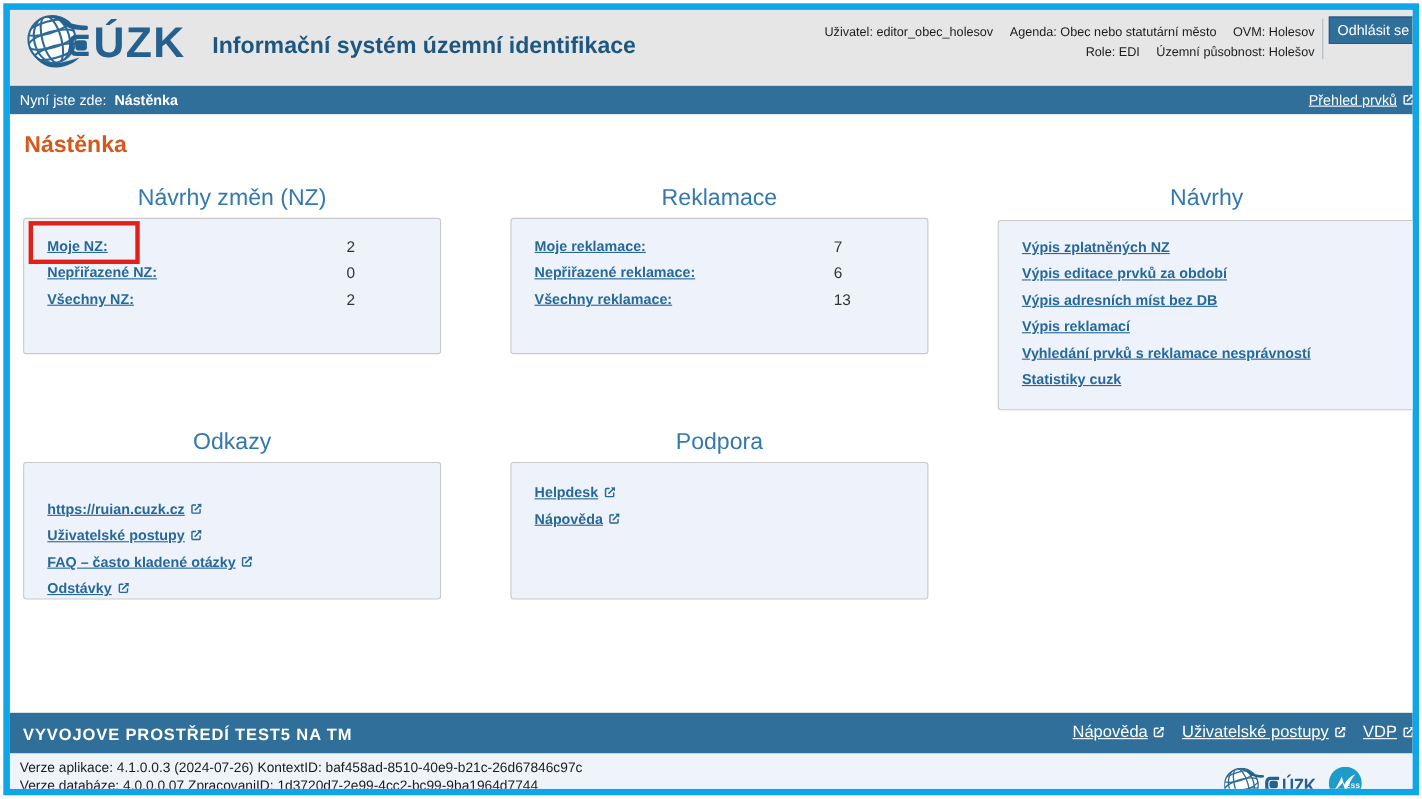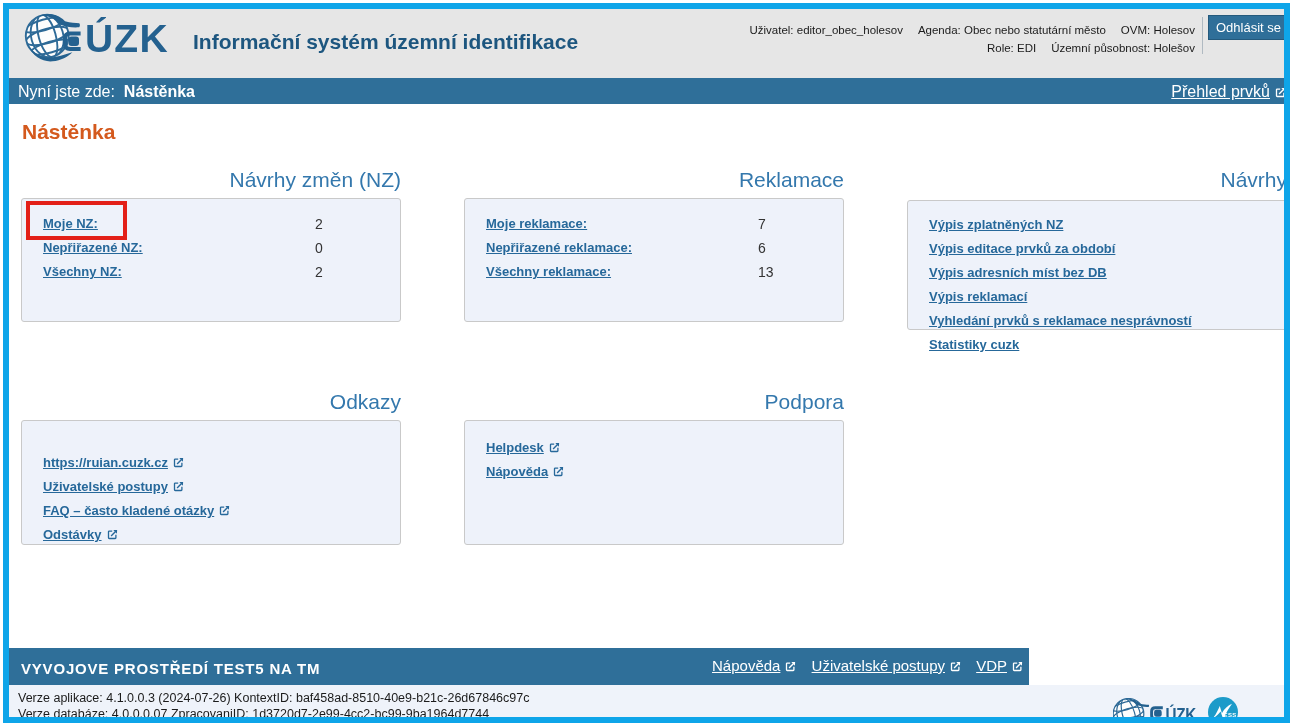--- a/index.html
+++ b/index.html
@@ -1,41 +1,41 @@
 <!DOCTYPE html>
 <html lang="cs"><head>
 <meta charset="utf-8">
 <title>Nástěnka</title>
 <style>
   * { margin:0; padding:0; box-sizing:border-box; }
   html,body { width:1293px; height:726px; background:#fff; font-family:"Liberation Sans",sans-serif; }
   .page { position:absolute; left:3px; top:3px; width:1287px; height:720px;
           border:6px solid #0ea5e9; background:#fff; overflow:hidden; }
   .hdr { position:absolute; left:0; top:0; width:1283px; height:69px; background:#e6e6e6; }
-  .crumb { position:absolute; left:0; top:69px; width:1283px; height:26px; background:#2f6f99; color:#fff; font-size:16px; }
+  .crumb { position:absolute; left:0; top:69px; width:1283px; height:26px; background:#2f6f99; color:#fff; font-size:13px; }
   .main { position:absolute; left:0; top:95px; width:1283px; height:544px; background:#fff; }
-  .fbar { position:absolute; left:0; top:639px; width:1020px; height:37px; background:#2f6f99;padding-left:12px; }
+  .fbar { position:absolute; left:0; top:639px; width:1283px; height:37px; background:#2f6f99;padding-left:12px; }
   .fbot { position:absolute; left:0; top:676px; width:1283px; height:40px; background:#eff3fa; }
 
   .title { position:absolute; left:184px; top:21px; font-size:21px; font-weight:bold; color:#1d567f; }
   .uinfo { position:absolute; right:97px; top:12px; width:600px; text-align:right; font-size:11.5px; color:#1b1b1b; line-height:18px; }
   .uinfo .gap { display:inline-block; width:15px; }
   .udiv { position:absolute; left:1193px; top:8px; width:1px; height:37px; background:#b0bac2; }
   .btn { position:absolute; left:1199px; top:6px; width:81px; height:25px; background:#2f6f99;
          border:1px solid #24597c; color:#fff; font-size:13px; text-align:center; line-height:23px; }
 
   .crumb .in { position:absolute; left:9px; top:5px; }
   .crumb b { font-weight:bold; }
   .crumb .r { position:absolute; right:6px; top:5px; font-weight:normal; }
   a { text-decoration:underline; }
   .wl { color:#fff; }
 
   h1.nast { position:absolute; left:13px; top:16px; font-size:21px; font-weight:bold; color:#d4591d; }
 
-  .colhead { position:absolute; width:380px; text-align:right; font-size:21px; line-height:26px; color:#3478ad; }
+  .colhead { position:absolute; width:380px; text-align:center; font-size:21px; line-height:26px; color:#3478ad; }
   .panel { position:absolute; width:380px; background:#eef2fa; border:1px solid #c9c9c9; border-radius:3px; }
   .panel .rows { padding:13px 0 0 21px; }
   .panel .row { position:relative; height:24px; line-height:24px; font-size:13px; }
   .panel a { color:#26689a; font-weight:bold; }
   .panel .num { position:absolute; left:272px; top:0; color:#333; font-weight:normal; font-size:14px; }
   .redbox { position:absolute; left:17px; top:97px; width:101px; height:39px; border:4px solid #e32018; }
 
   .ext { display:inline-block; vertical-align:-1px; margin-left:5px; }
 
   .fbar .env { position:absolute; left:12px; top:12px; font-size:15px; font-weight:bold; color:#fff; letter-spacing:0.8px; }
@@ -109,21 +109,21 @@
     <div class="redbox"></div>
 
     <div class="panel" style="left:455px;top:94px;height:124px">
       <div class="rows">
         <div class="row"><a href="#">Moje reklamace:</a><span class="num">7</span></div>
         <div class="row"><a href="#">Nepřiřazené reklamace:</a><span class="num">6</span></div>
         <div class="row"><a href="#">Všechny reklamace:</a><span class="num">13</span></div>
       </div>
     </div>
 
-    <div class="panel" style="left:898px;top:96px;height:130px">
+    <div class="panel" style="left:898px;top:96px;height:173px">
       <div class="rows" style="padding-top:12px">
         <div class="row"><a href="#">Výpis zplatněných NZ</a></div>
         <div class="row"><a href="#">Výpis editace prvků za období</a></div>
         <div class="row"><a href="#">Výpis adresních míst bez DB</a></div>
         <div class="row"><a href="#">Výpis reklamací</a></div>
         <div class="row"><a href="#">Vyhledání prvků s reklamace nesprávností</a></div>
         <div class="row"><a href="#">Statistiky cuzk</a></div>
       </div>
     </div>
 

